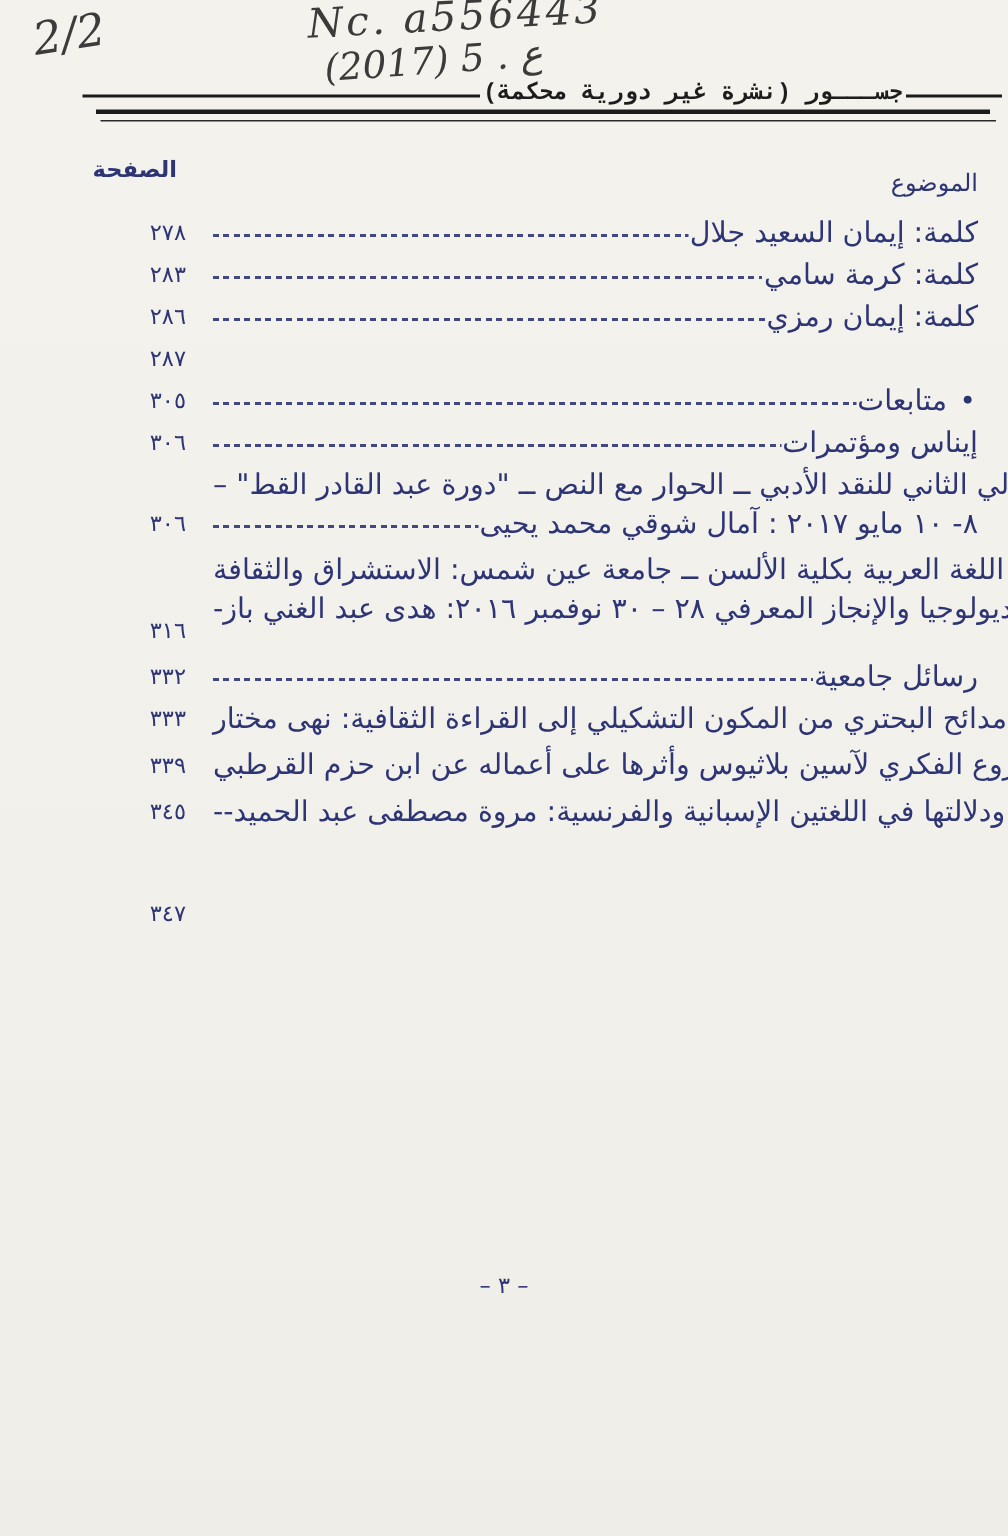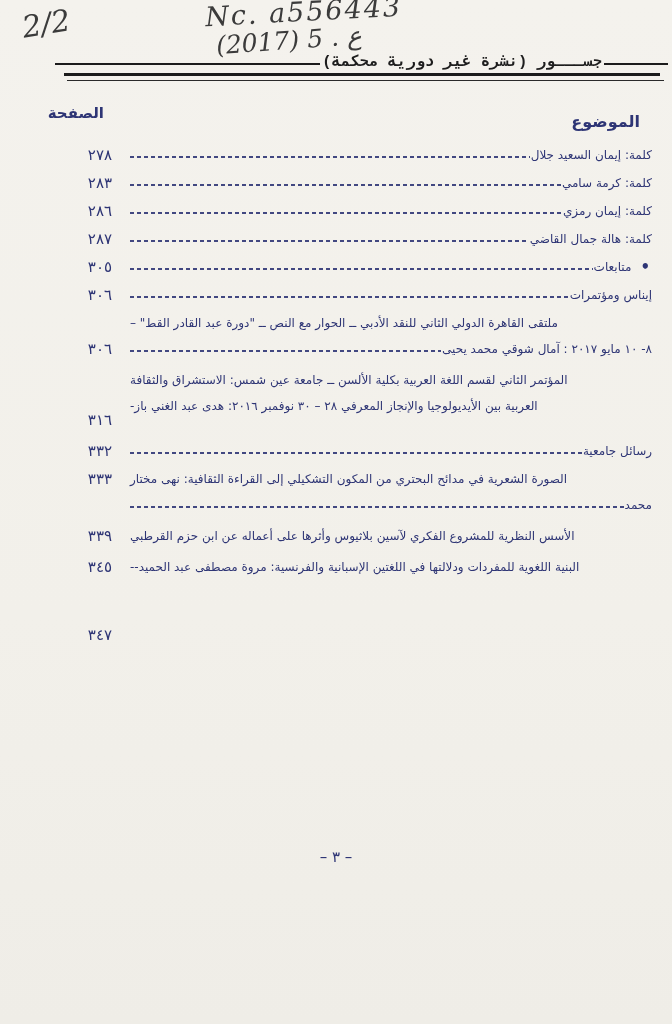--- a/index.html
+++ b/index.html
@@ -34,41 +34,41 @@
   .mast-line.right{width:64px;margin-top:6px;}
   .mast-title{
     direction:rtl;font-size:15.5px;font-weight:bold;color:#1d1d1d;
     padding:0 2px;white-space:nowrap;letter-spacing:-0.5px;
   }
   .rule{position:absolute;background:#1c1c1c;}
   .rule-thick{left:64px;top:73px;width:596px;height:2.5px;}
   .rule-thin{left:67px;top:80px;width:597px;height:1.4px;background:#2a2a2a;}
   
   .page-col-header{
-    position:absolute;left:48px;top:104px;width:56px;
+    position:absolute;left:62px;top:104px;width:56px;
     font-weight:bold;font-size:15px;direction:rtl;text-align:center;
   }
   .subject-col-header{
-    position:absolute;right:32px;top:112px;
-    font-weight:bold;font-size:16px;direction:rtl;
-  }
-  
-  .toc{position:absolute;left:54px;right:20px;top:142px;}
+    position:absolute;right:20px;top:112px;
+    font-weight:normal;font-size:16px;direction:rtl;
+  }
+  
+  .toc{position:absolute;left:66px;right:20px;top:142px;}
   .entry{display:flex;margin-bottom:2px;}
   .entry.multi{margin-bottom:5px;}
   .pagenum{
     width:58px;flex:0 0 58px;text-align:right;font-size:15px;
     line-height:26px;align-self:flex-start;
   }
   .entry.align-center .pagenum{align-self:center;margin-top:40px;}
   .entry.align-second .pagenum{align-self:flex-end;}
   .content{flex:1;margin-left:18px;min-width:0;}
   .line{display:flex;direction:ltr;align-items:center;line-height:26px;}
   .line .text{
-    direction:rtl;font-size:12px;white-space:nowrap;text-align:left;
+    direction:rtl;font-size:19px;white-space:nowrap;text-align:left;
   }
   .entry.bold .line .text{font-weight:normal;}
   .line .bullet{margin-left:9px;margin-right:2px;font-size:15px;font-weight:bold;}
   .leader{
     flex:1;height:1.7px;align-self:center;margin-top:4px;margin-right:1px;
     background:repeating-linear-gradient(to right,#2e3575 0 4px,transparent 4px 7px);
     opacity:.9;min-width:8px;
   }
   
   .footer{
@@ -122,26 +122,20 @@
       <div class="content">
           <div class="line">
             <span class="leader"></span>
             <span class="text">كلمة: إيمان رمزي</span>
           </div>
         </div>
     </div>
 
     <div class="entry align-first">
       <div class="pagenum">٢٨٧</div>
-      <div class="content">
-          <div class="line">
-            <span class="leader"></span>
-            <span class="text">كلمة: هالة جمال القاضي</span>
-          </div>
-        </div>
     </div>
 
     <div class="entry bold align-first">
       <div class="pagenum">٣٠٥</div>
       <div class="content">
           <div class="line">
             <span class="leader"></span>
             <span class="text">متابعات</span>
             <span class="bullet">•</span>
           </div>
@@ -192,24 +186,20 @@
           </div>
         </div>
     </div>
 
     <div class="entry multi align-first">
       <div class="pagenum">٣٣٣</div>
       <div class="content">
           <div class="line">
             <span class="text">الصورة الشعرية في مدائح البحتري من المكون التشكيلي إلى القراءة الثقافية: نهى مختار</span>
           </div>
-          <div class="line">
-            <span class="leader"></span>
-            <span class="text">محمد</span>
-          </div>
         </div>
     </div>
 
     <div class="entry multi align-first">
       <div class="pagenum">٣٣٩</div>
       <div class="content">
           <div class="line">
             <span class="text">الأسس النظرية للمشروع الفكري لآسين بلاثيوس وأثرها على أعماله عن ابن حزم القرطبي</span>
           </div>
         </div>

